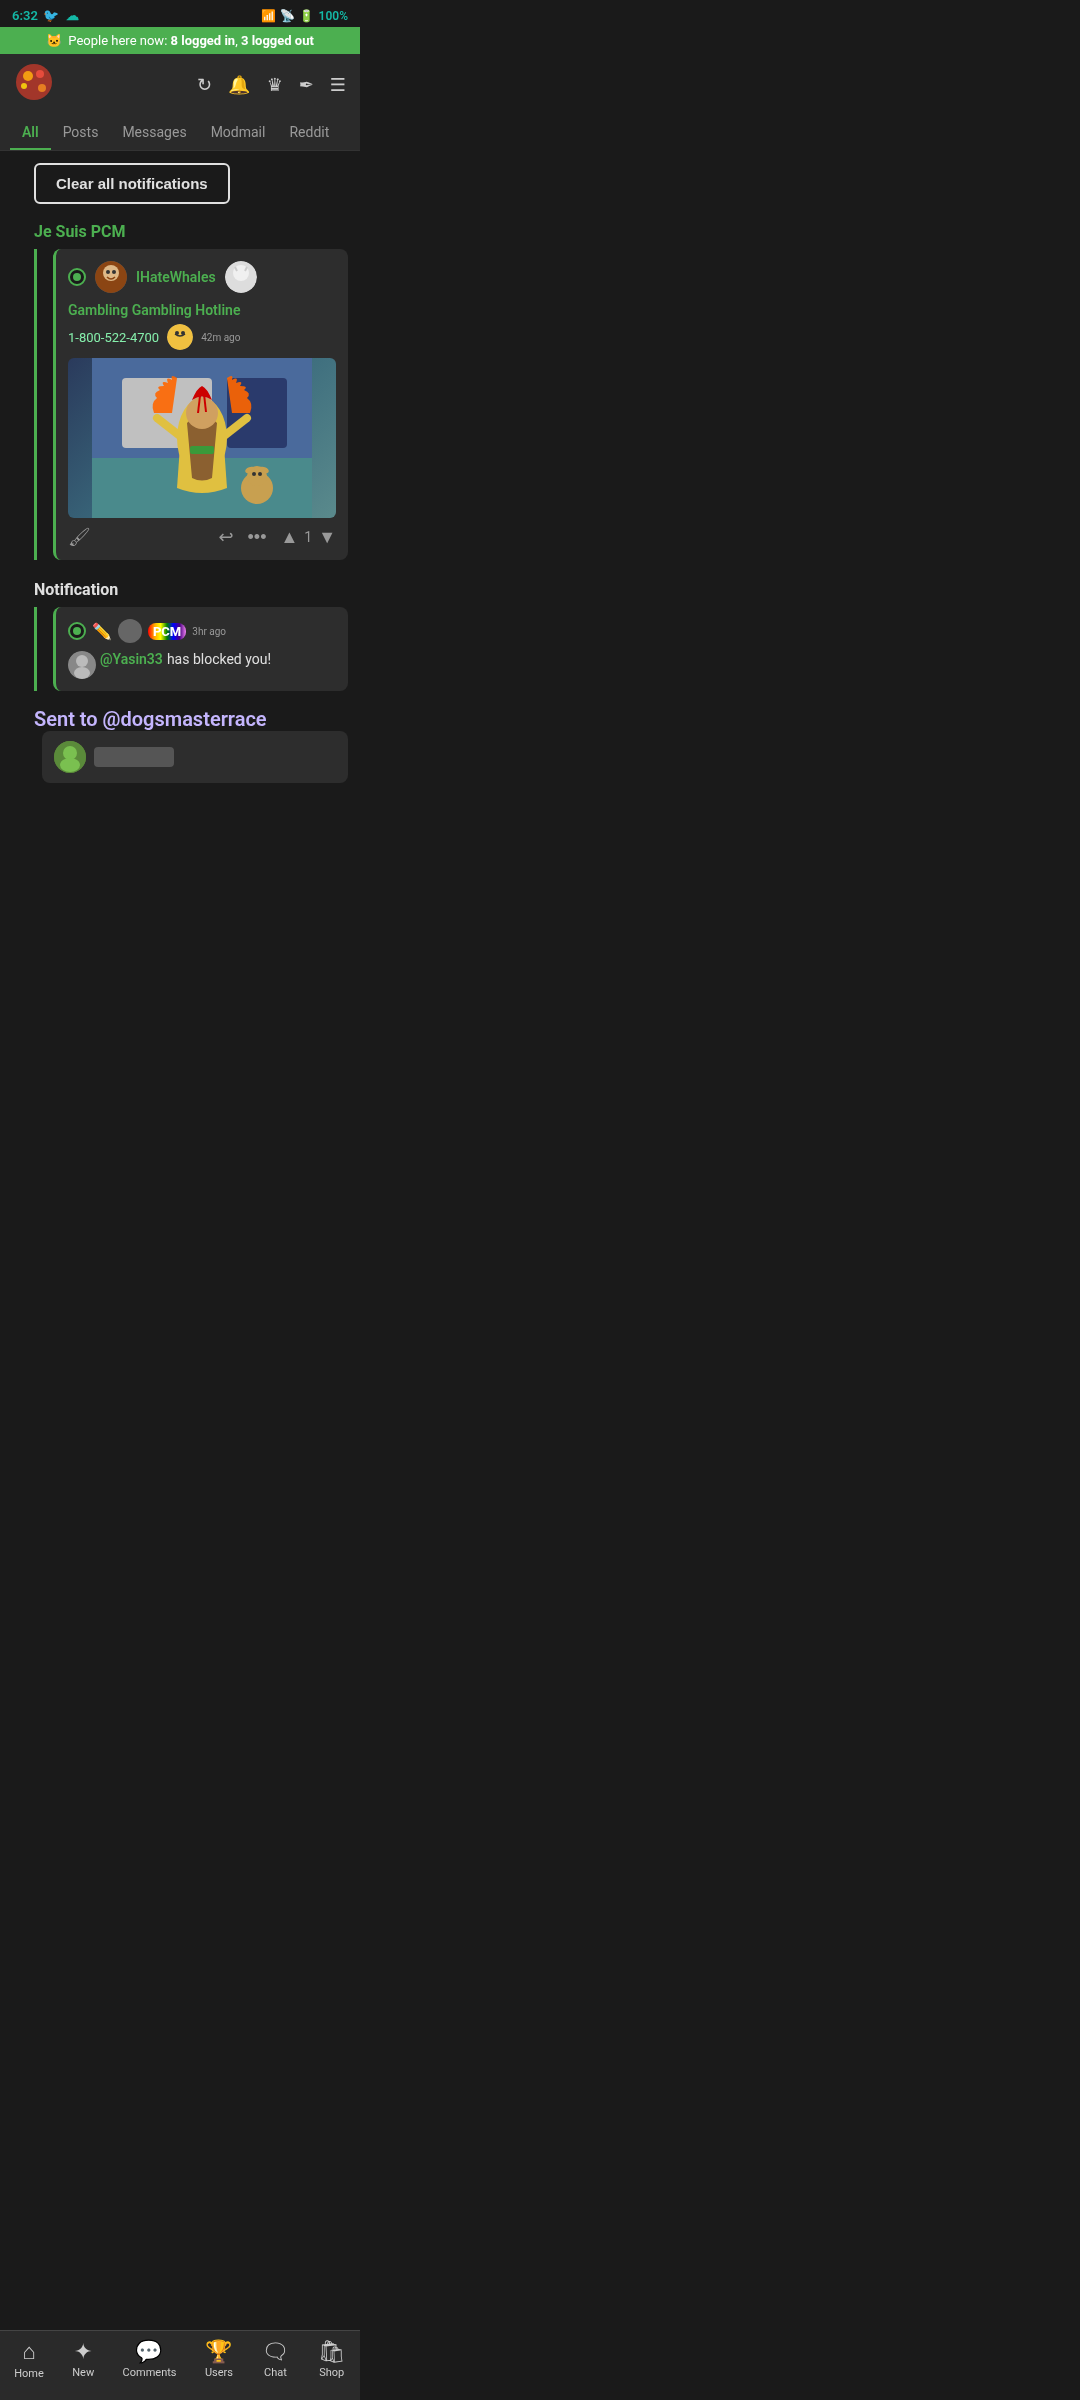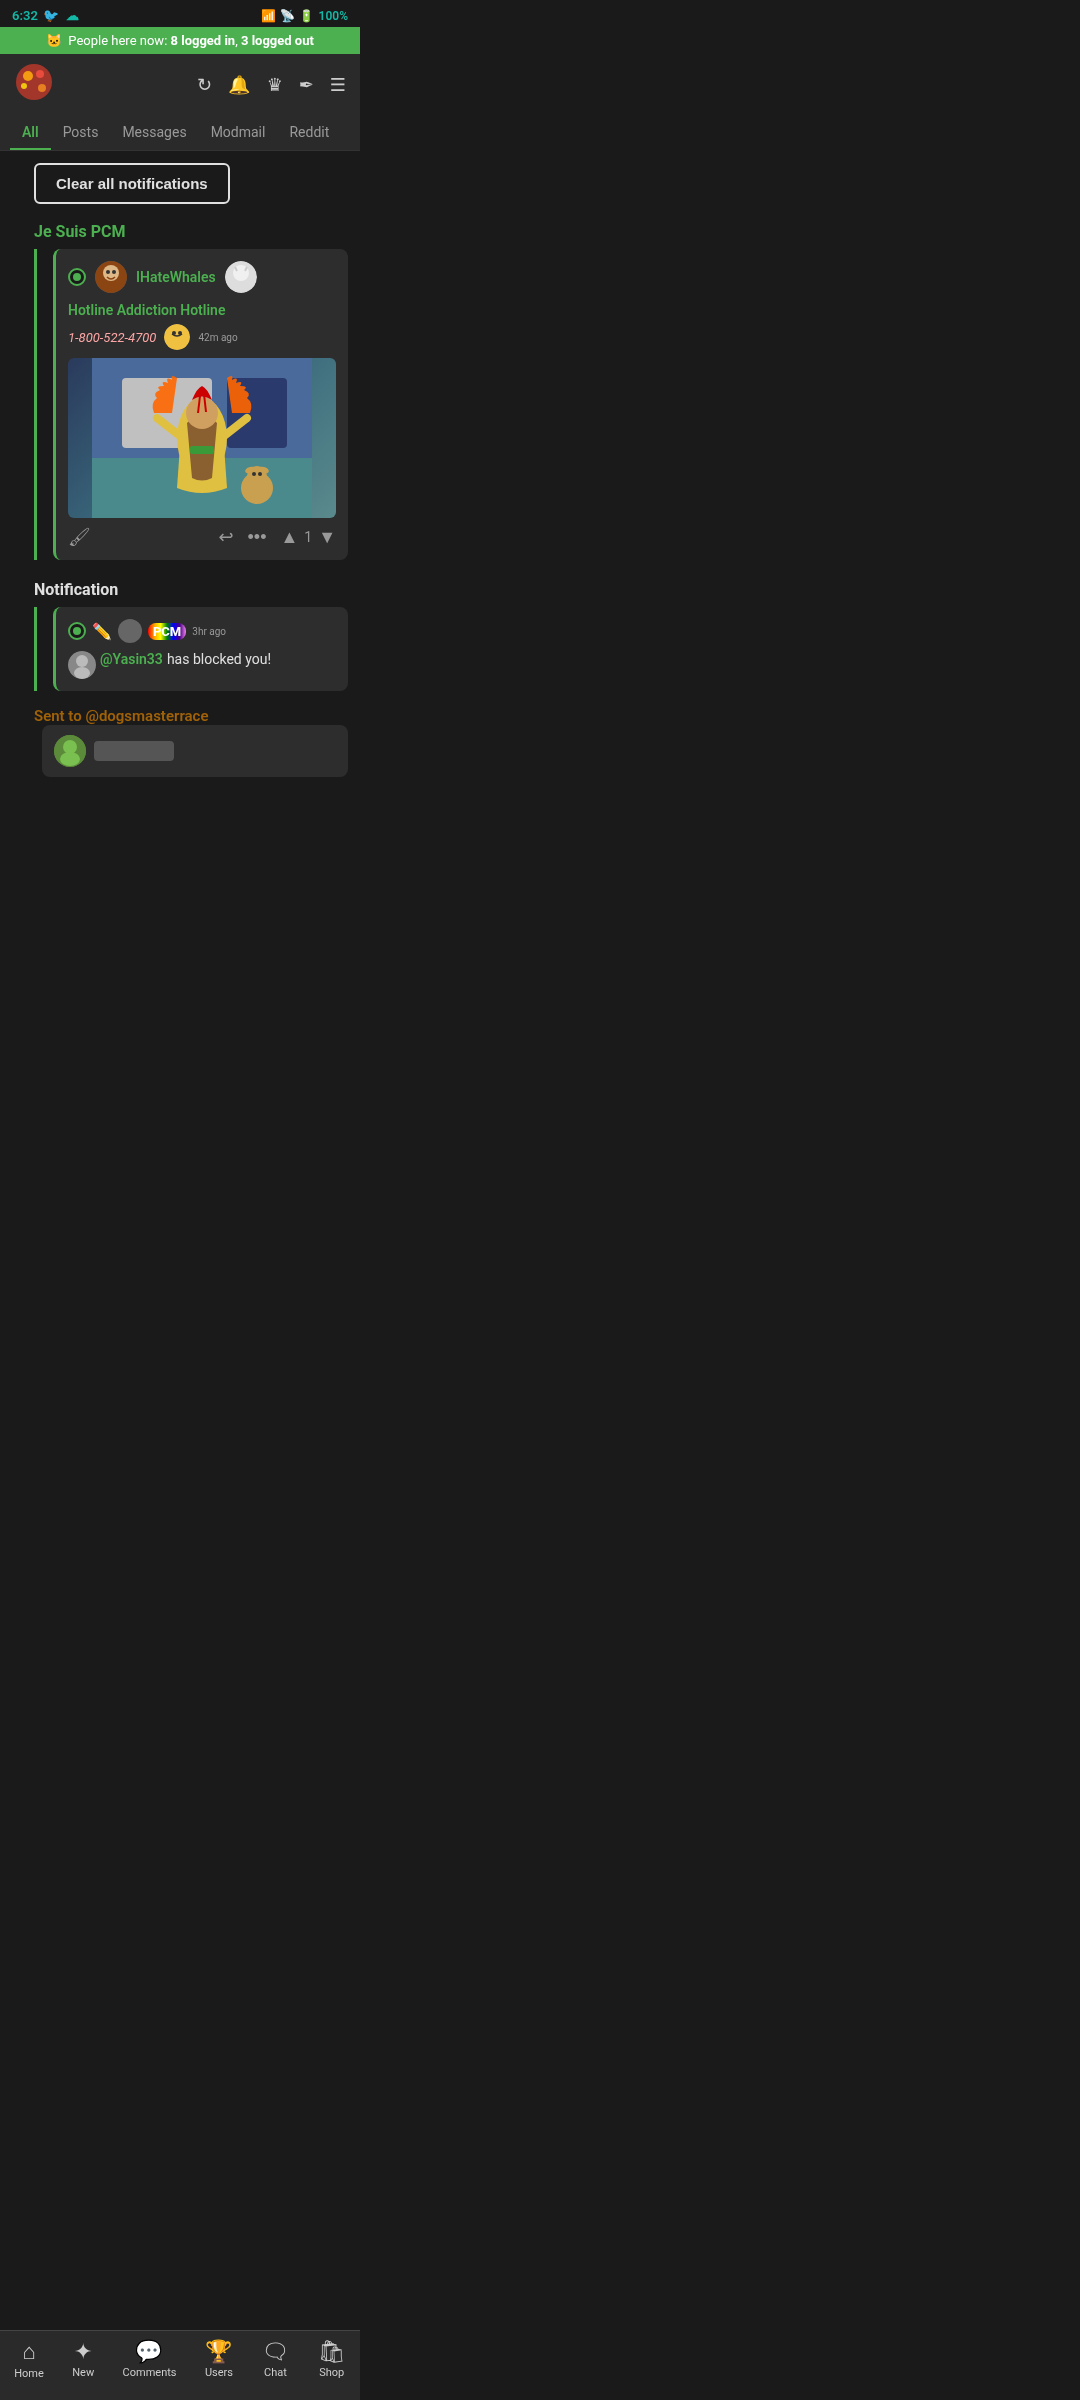--- a/index.html
+++ b/index.html
@@ -178,23 +178,22 @@
       text-decoration: none;
     }
 
     .subreddit-link {
       color: #4caf50;
       font-weight: 600;
       font-size: 14px;
     }
 
     .phone-link {
-      color: #fca5a5;
+      color: #86efac;
       font-size: 13px;
-      font-style: italic;
     }
 
     .time-ago {
       color: #999;
       font-size: 10px;
     }
 
     .post-image-placeholder {
       width: 100%;
       height: 160px;
@@ -264,22 +263,22 @@
       background: linear-gradient(90deg, red, orange, yellow, green, blue, indigo, violet);
       color: #fff;
       font-weight: 800;
       font-size: 13px;
       padding: 1px 5px;
       border-radius: 8px;
     }
 
     
     .sent-to-label {
-      color: #a16207;
-      font-size: 15px;
+      color: #c4b5fd;
+      font-size: 20px;
       font-weight: 600;
       margin-top: 12px;
     }
 
     .partial-card {
       background: #2d2d2d;
       border-radius: 8px;
       padding: 10px 12px;
       margin-left: 8px;
       display: flex;
@@ -416,21 +415,21 @@
         </div>
         <span class="user-link">IHateWhales</span>
         <div class="avatar-circle">
           <svg width="32" height="32" viewBox="0 0 32 32">
             <circle cx="16" cy="16" r="16" fill="#ddd"></circle>
             <circle cx="16" cy="12" r="8" fill="#f0f0f0"></circle>
             <line x1="12" y1="10" x2="10" y2="6" stroke="#ccc" stroke-width="2"></line>
             <line x1="20" y1="10" x2="22" y2="6" stroke="#ccc" stroke-width="2"></line>
           </svg>
         </div>
-        <span class="subreddit-link">Hotline Addiction Hotline</span>
+        <span class="subreddit-link">Gambling Gambling Hotline</span>
       </div>
       <div style="display:flex; align-items:center; gap:8px; margin-bottom:6px;">
         <span class="phone-link">1-800-522-4700</span>
         <div class="avatar-circle" style="width:26px;height:26px;">
           <svg width="26" height="26" viewBox="0 0 26 26">
             <circle cx="13" cy="13" r="13" fill="#f0c040"></circle>
             <path d="M8 10 Q13 14 18 10" stroke="#333" stroke-width="1.5" fill="none"></path>
             <circle cx="10" cy="9" r="2" fill="#333"></circle>
             <circle cx="16" cy="9" r="2" fill="#333"></circle>
           </svg>

